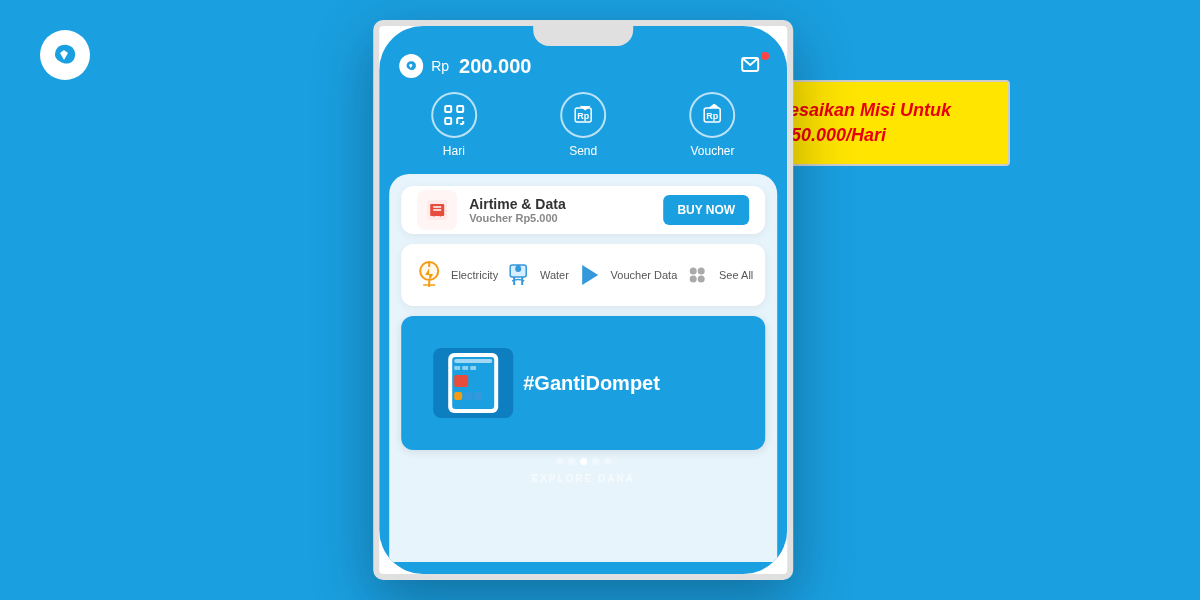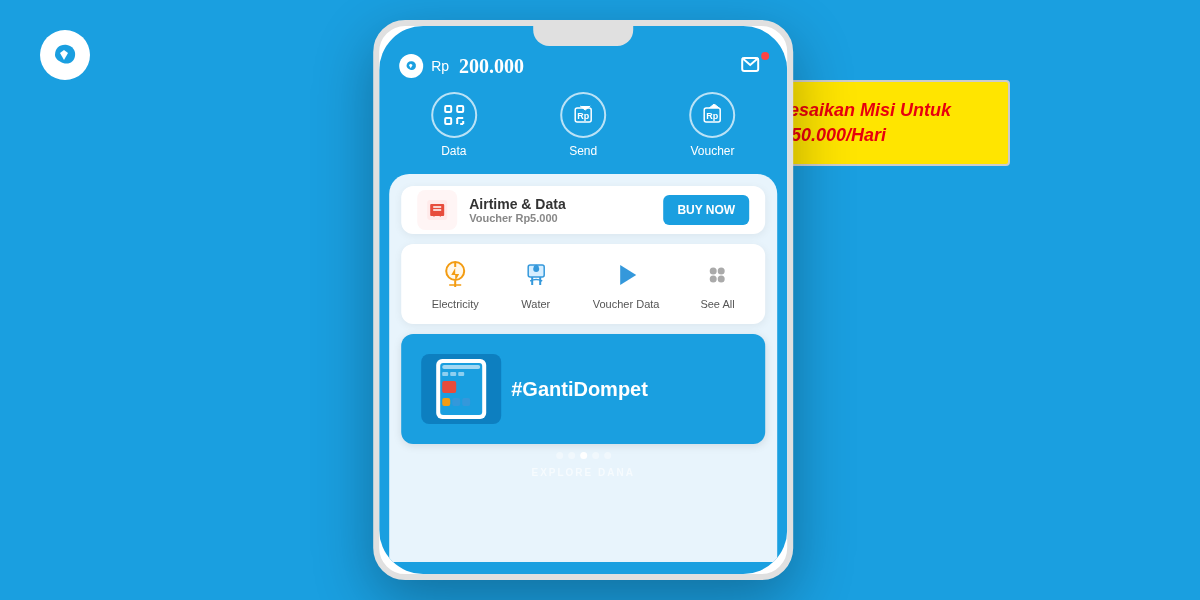--- a/index.html
+++ b/index.html
@@ -53,21 +53,21 @@
       position: absolute;
       left: 50%;
       top: 50%;
       transform: translate(-54%, -50%);
     }
 
     .phone {
       width: 420px;
       height: 560px;
       background: white;
-      border-radius: 32px;
+      border-radius: 10px;
       box-shadow: 0 20px 60px rgba(0,0,0,0.3);
       position: relative;
       overflow: hidden;
       border: 6px solid #e0e0e0;
     }
 
     
     .phone-notch {
       position: absolute;
       top: 0;
@@ -110,21 +110,20 @@
       border-radius: 50%;
       display: flex;
       align-items: center;
       justify-content: center;
     }
 
     .balance-amount {
       color: white;
       font-size: 20px;
       font-weight: bold;
-      font-family: Liberation Serif, serif;
     }
 
     .balance-rp {
       color: white;
       font-size: 14px;
       font-weight: normal;
       margin-right: 2px;
     }
 
     .notif-icon {
@@ -243,21 +242,21 @@
       border-radius: 12px;
       padding: 14px 10px;
       display: flex;
       justify-content: space-around;
       margin-bottom: 10px;
       box-shadow: 0 2px 8px rgba(0,0,0,0.06);
     }
 
     .service-item {
       display: flex;
-      flex-direction: column;
+      flex-direction: row;
       align-items: center;
       gap: 6px;
     }
 
     .service-icon {
       font-size: 28px;
       height: 34px;
       display: flex;
       align-items: center;
     }
@@ -270,21 +269,21 @@
 
     .electricity-icon { color: #f39c12; }
     .water-icon { color: #3498db; }
     .voucher-icon { color: #3498db; }
     .seeall-icon { color: #aaa; }
 
     
     .banner-card {
       background: #1a9fe0;
       border-radius: 12px;
-      padding: 20px;
+      padding: 32px;
       display: flex;
       align-items: center;
       gap: 10px;
       min-height: 90px;
       box-shadow: 0 2px 8px rgba(0,0,0,0.1);
     }
 
     .banner-phone-preview {
       width: 80px;
       height: 70px;
@@ -456,21 +455,21 @@
             <svg width="22" height="22" viewBox="0 0 22 22" fill="none">
               <rect x="2" y="2" width="6" height="6" rx="1" stroke="white" stroke-width="2"></rect>
               <rect x="14" y="2" width="6" height="6" rx="1" stroke="white" stroke-width="2"></rect>
               <rect x="2" y="14" width="6" height="6" rx="1" stroke="white" stroke-width="2"></rect>
               <line x1="14" y1="14" x2="14" y2="20" stroke="white" stroke-width="2"></line>
               <line x1="14" y1="14" x2="20" y2="14" stroke="white" stroke-width="2"></line>
               <line x1="20" y1="17" x2="20" y2="20" stroke="white" stroke-width="2"></line>
               <line x1="17" y1="20" x2="20" y2="20" stroke="white" stroke-width="2"></line>
             </svg>
           </div>
-          <span class="action-label">Data</span>
+          <span class="action-label">Hari</span>
         </div>
 
 
         <div class="action-item">
           <div class="action-icon-circle">
             <svg width="22" height="22" viewBox="0 0 22 22" fill="none">
               <rect x="3" y="4" width="16" height="14" rx="2" stroke="white" stroke-width="1.5"></rect>
               <text x="11" y="15" text-anchor="middle" fill="white" font-size="9" font-weight="bold">Rp</text>
               <polyline points="8,0 13,4 18,0" fill="white" stroke="white" stroke-width="1" transform="translate(0,2)"></polyline>
             </svg>

